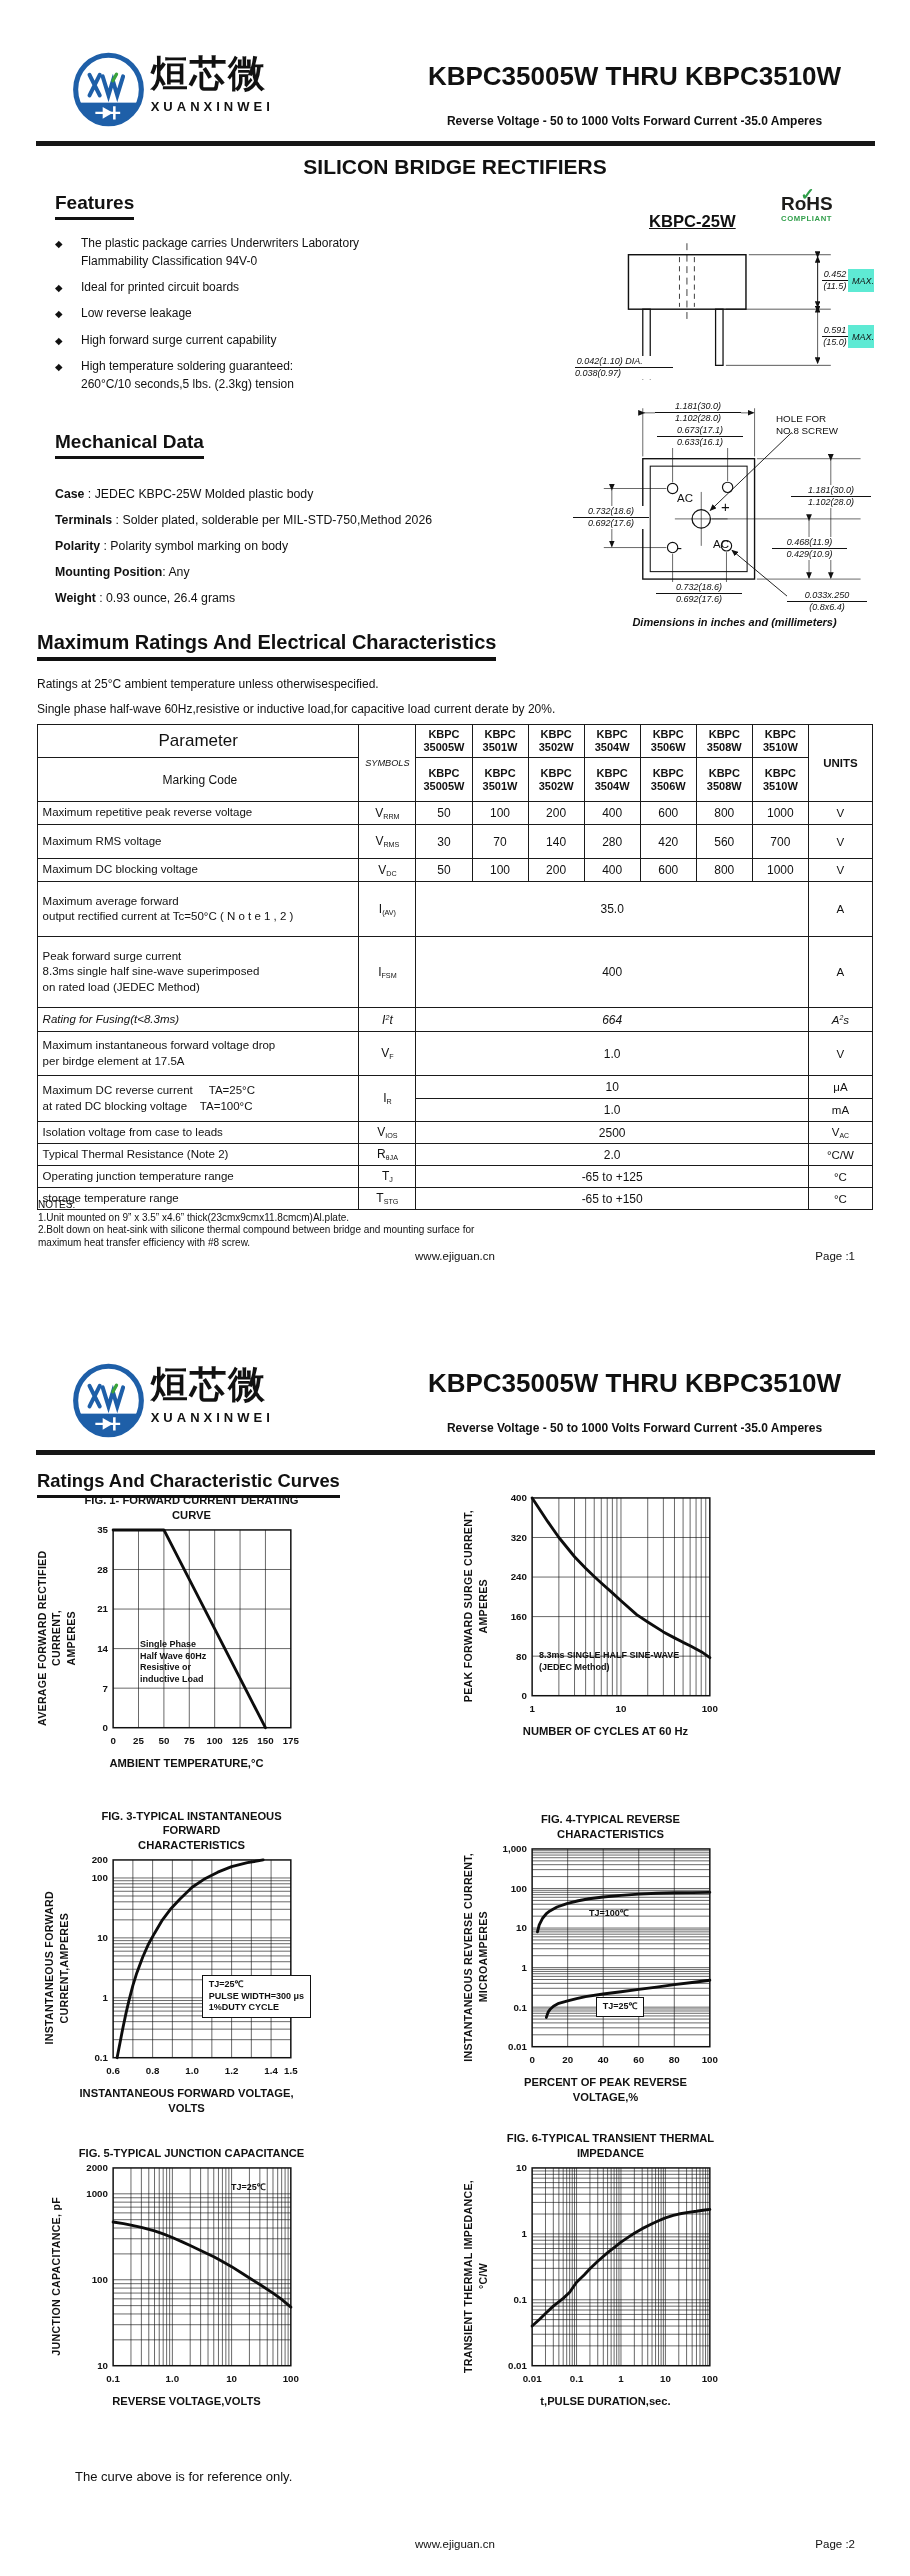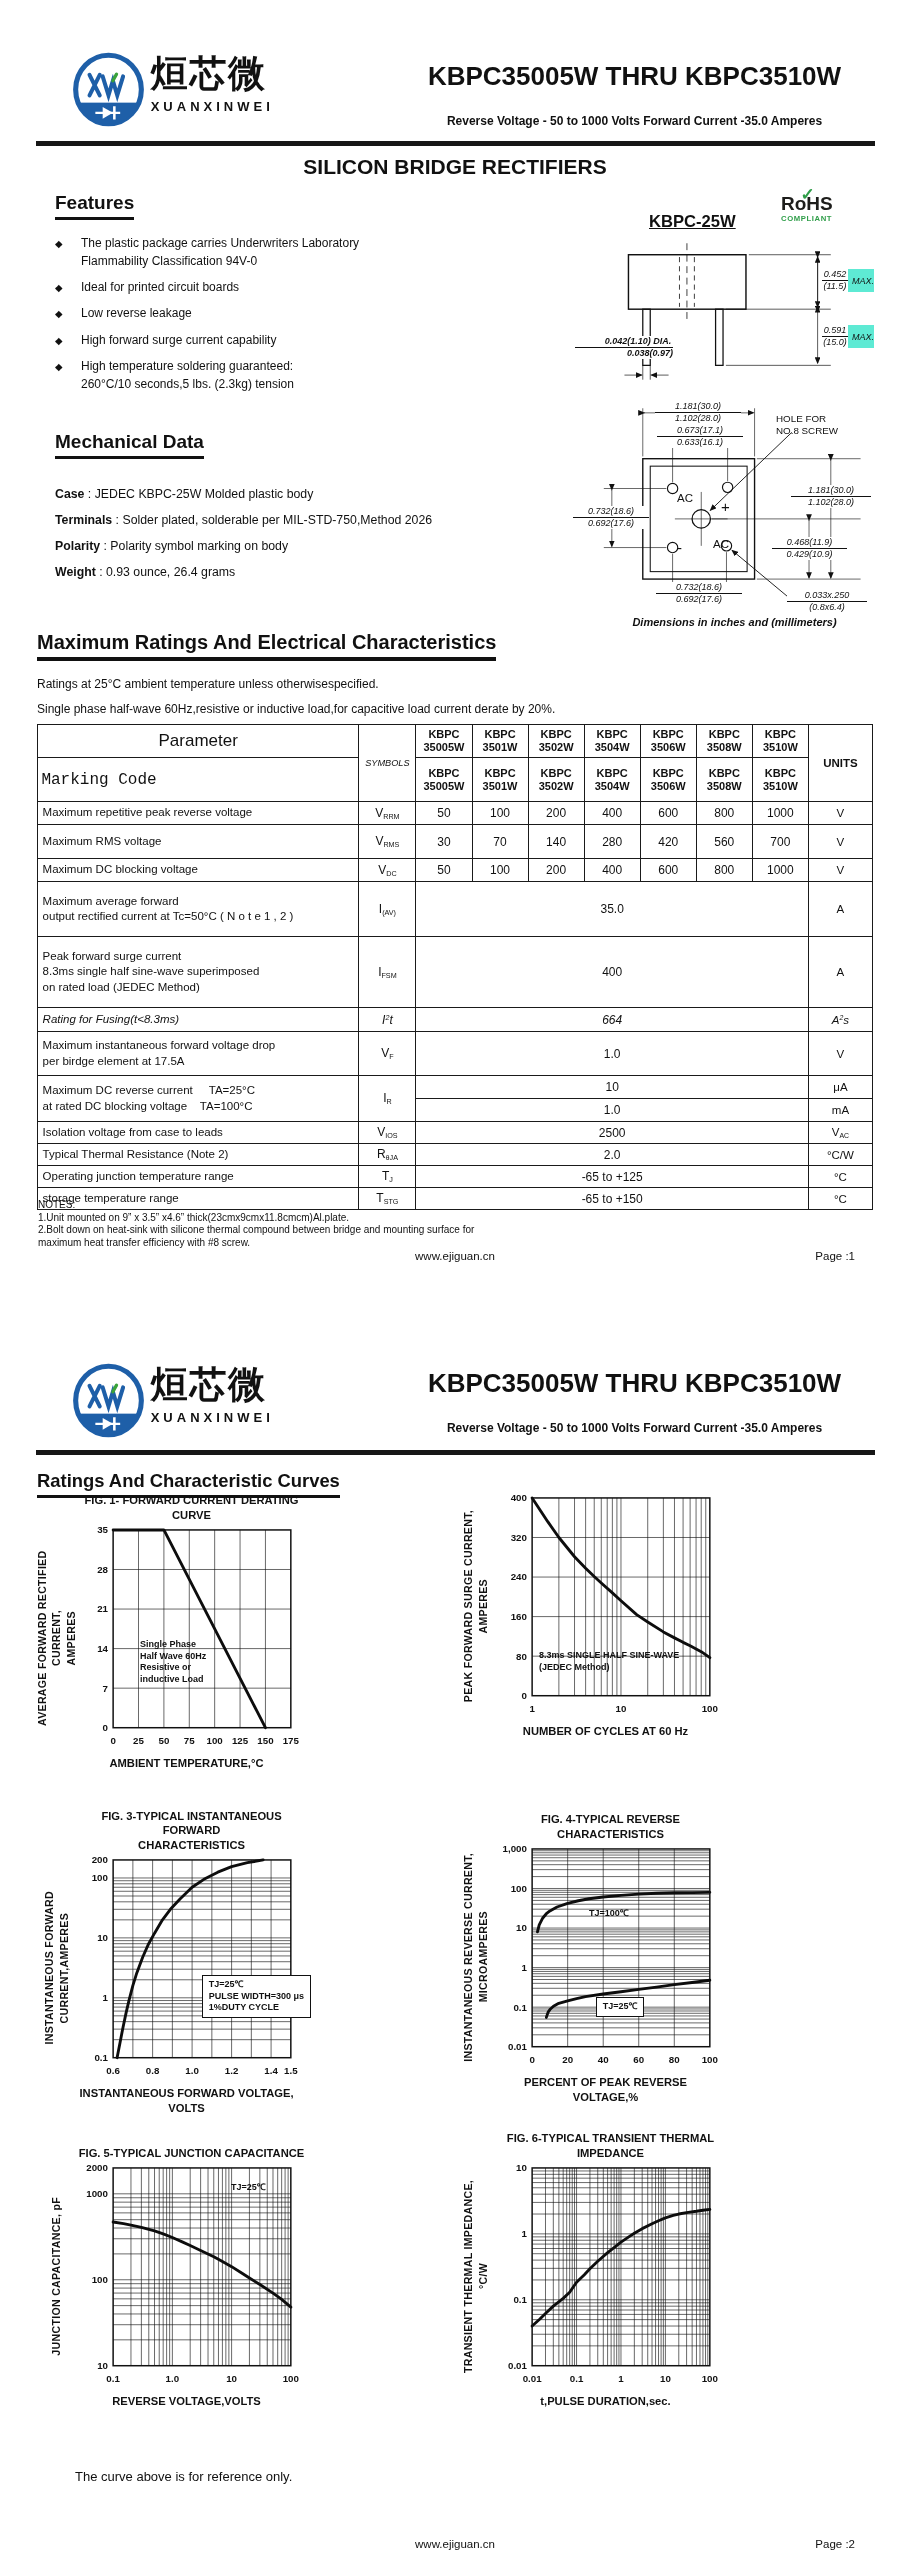--- a/index.html
+++ b/index.html
@@ -30,21 +30,21 @@
   
   .tbl-wrap{position:absolute;left:37px;top:724px;width:836px;}
   table.ratings{border-collapse:collapse;table-layout:fixed;width:836px;padding-left:13px;}
   table.ratings td,table.ratings th{border:0.9px solid #1a1a1a;padding:0;vertical-align:middle;font-weight:normal;}
   table.ratings{border:1.4px solid #111;}
   .th-param{font-size:17px;text-align:center;}
   .th-sym{font-size:9.2px;font-style:italic;text-align:center;}
   .th-dev{font-size:11px;font-weight:bold!important;text-align:center;line-height:12.6px;}
   .th-dev div{font-weight:bold;}
   .th-units{font-size:11.5px;font-weight:bold!important;text-align:center;}
-  .th-marking{font-size:16px;text-align:left;padding-left:3.4px!important;font-family:Liberation Mono, monospace;}
+  .th-marking{font-size:12px;text-align:center;padding-left:3.4px!important;}
   td.c-param{font-size:11.5px;text-align:left;padding:2.3px 3.4px 2.3px 4.6px!important;line-height:15.5px;}
   td.c-sym{font-size:12px;text-align:center;}
   td.c-val{font-size:12px;text-align:center;}
   td.c-unit{font-size:11.5px;text-align:center;}
   .sub{font-size:0.6em;vertical-align:-0.25em;}
   .sup{font-size:0.6em;vertical-align:0.55em;}
   
   .notes{position:absolute;left:38px;top:1199px;font-size:10px;line-height:12.6px;}
   .footer-site{position:absolute;left:0;top:1250px;width:100%;text-align:center;font-size:11.5px;}
   .footer-page{position:absolute;right:55px;top:1250px;font-size:11.5px;}
@@ -187,21 +187,21 @@
     </div>
     <span class="dim-suffix">MAX.</span>
   </div>
   <div class="dim-wrap" style="left:822px;top:325px;">
     <div class="frac">
       <div class="ft">0.591</div>
       <div>(15.0)</div>
     </div>
     <span class="dim-suffix">MAX.</span>
   </div>
-  <div class="frac" style="left:575px;top:336px;width:98px;text-align:right;font-weight:bold;">
+  <div class="frac" style="left:575px;top:356px;width:98px;text-align:left;">
     <div class="ft">0.042(1.10) DIA.</div>
     <div>0.038(0.97)</div>
   </div>
 
   <svg class="draw-svg" style="left:574px;top:399px;" width="321" height="218" viewBox="0 0 560 380">
     <defs>
       <marker id="ah2" markerWidth="12" markerHeight="10" refX="10" refY="5" orient="auto" markerUnits="userSpaceOnUse">
         <polygon points="0,0 12,5 0,10" fill="#111"></polygon>
       </marker>
     </defs>
@@ -274,20 +274,21 @@
   <div class="pol" style="left:721px;top:498px;font-size:15px;">+</div>
   <div class="pol" style="left:677px;top:539px;font-size:15px;">-</div>
   <div class="pol" style="left:713px;top:538px;">AC</div>
   <div class="pkg-caption">Dimensions in inches and (millimeters)</div>
 
   <div class="sec-h" style="left:55px;top:431px;font-size:19px;">Mechanical Data</div>
   <div class="mech-rows" id="mech-rows">
       <div><span class="mech-label">Case</span><span> : JEDEC KBPC-25W Molded plastic body</span></div>
       <div><span class="mech-label">Terminals</span><span> : Solder plated, solderable per MIL-STD-750,Method 2026</span></div>
       <div><span class="mech-label">Polarity</span><span> : Polarity symbol  marking on body</span></div>
+      <div><span class="mech-label">Mounting Position</span><span>: Any</span></div>
       <div><span class="mech-label">Weight</span><span> : 0.93 ounce, 26.4 grams</span></div>
     </div>
 
   <div class="sec-h" style="left:37px;top:631px;font-size:20px;border-bottom-width:4px;">Maximum Ratings And Electrical Characteristics</div>
   <div class="intro" style="top:677px;">Ratings at 25°C ambient temperature unless otherwisespecified.</div>
   <div class="intro" style="top:702px;">Single phase half-wave 60Hz,resistive or inductive load,for capacitive load current derate by 20%.</div>
 
   <div class="tbl-wrap">
     <table class="ratings" id="ratings-table">
         <colgroup>

